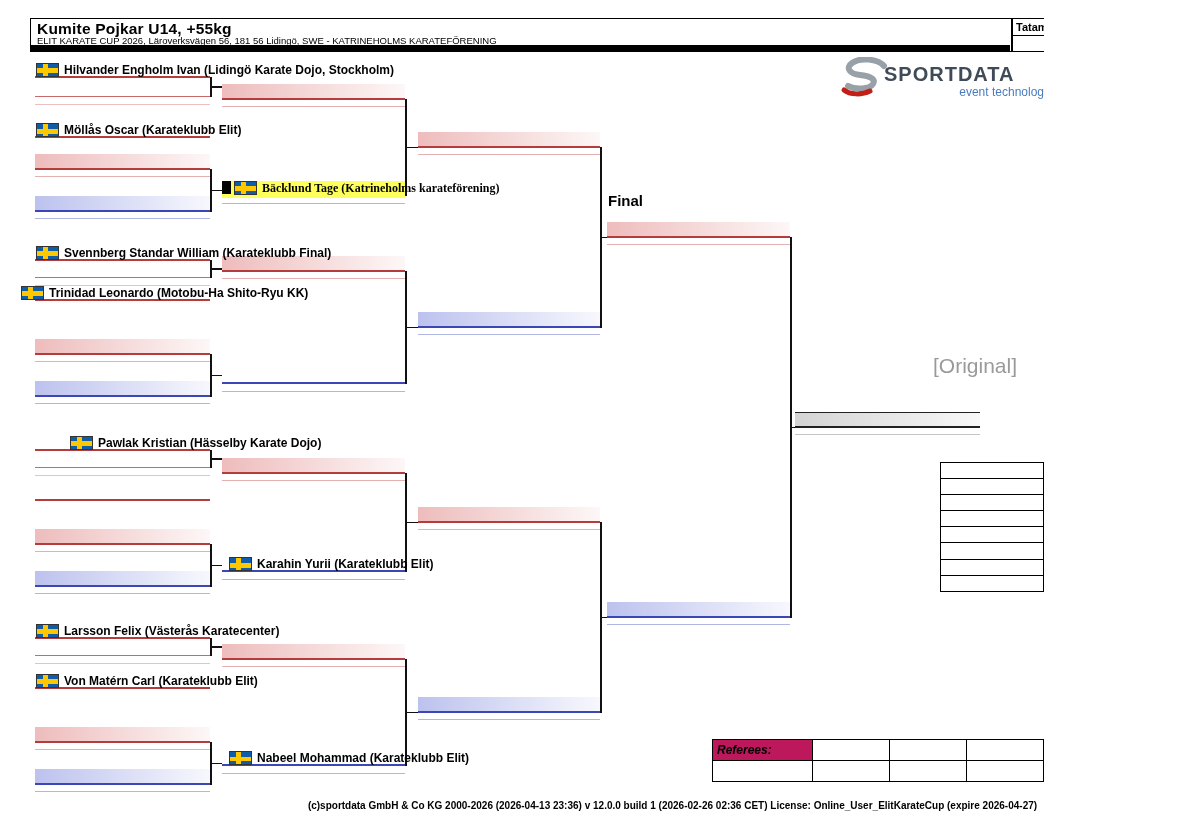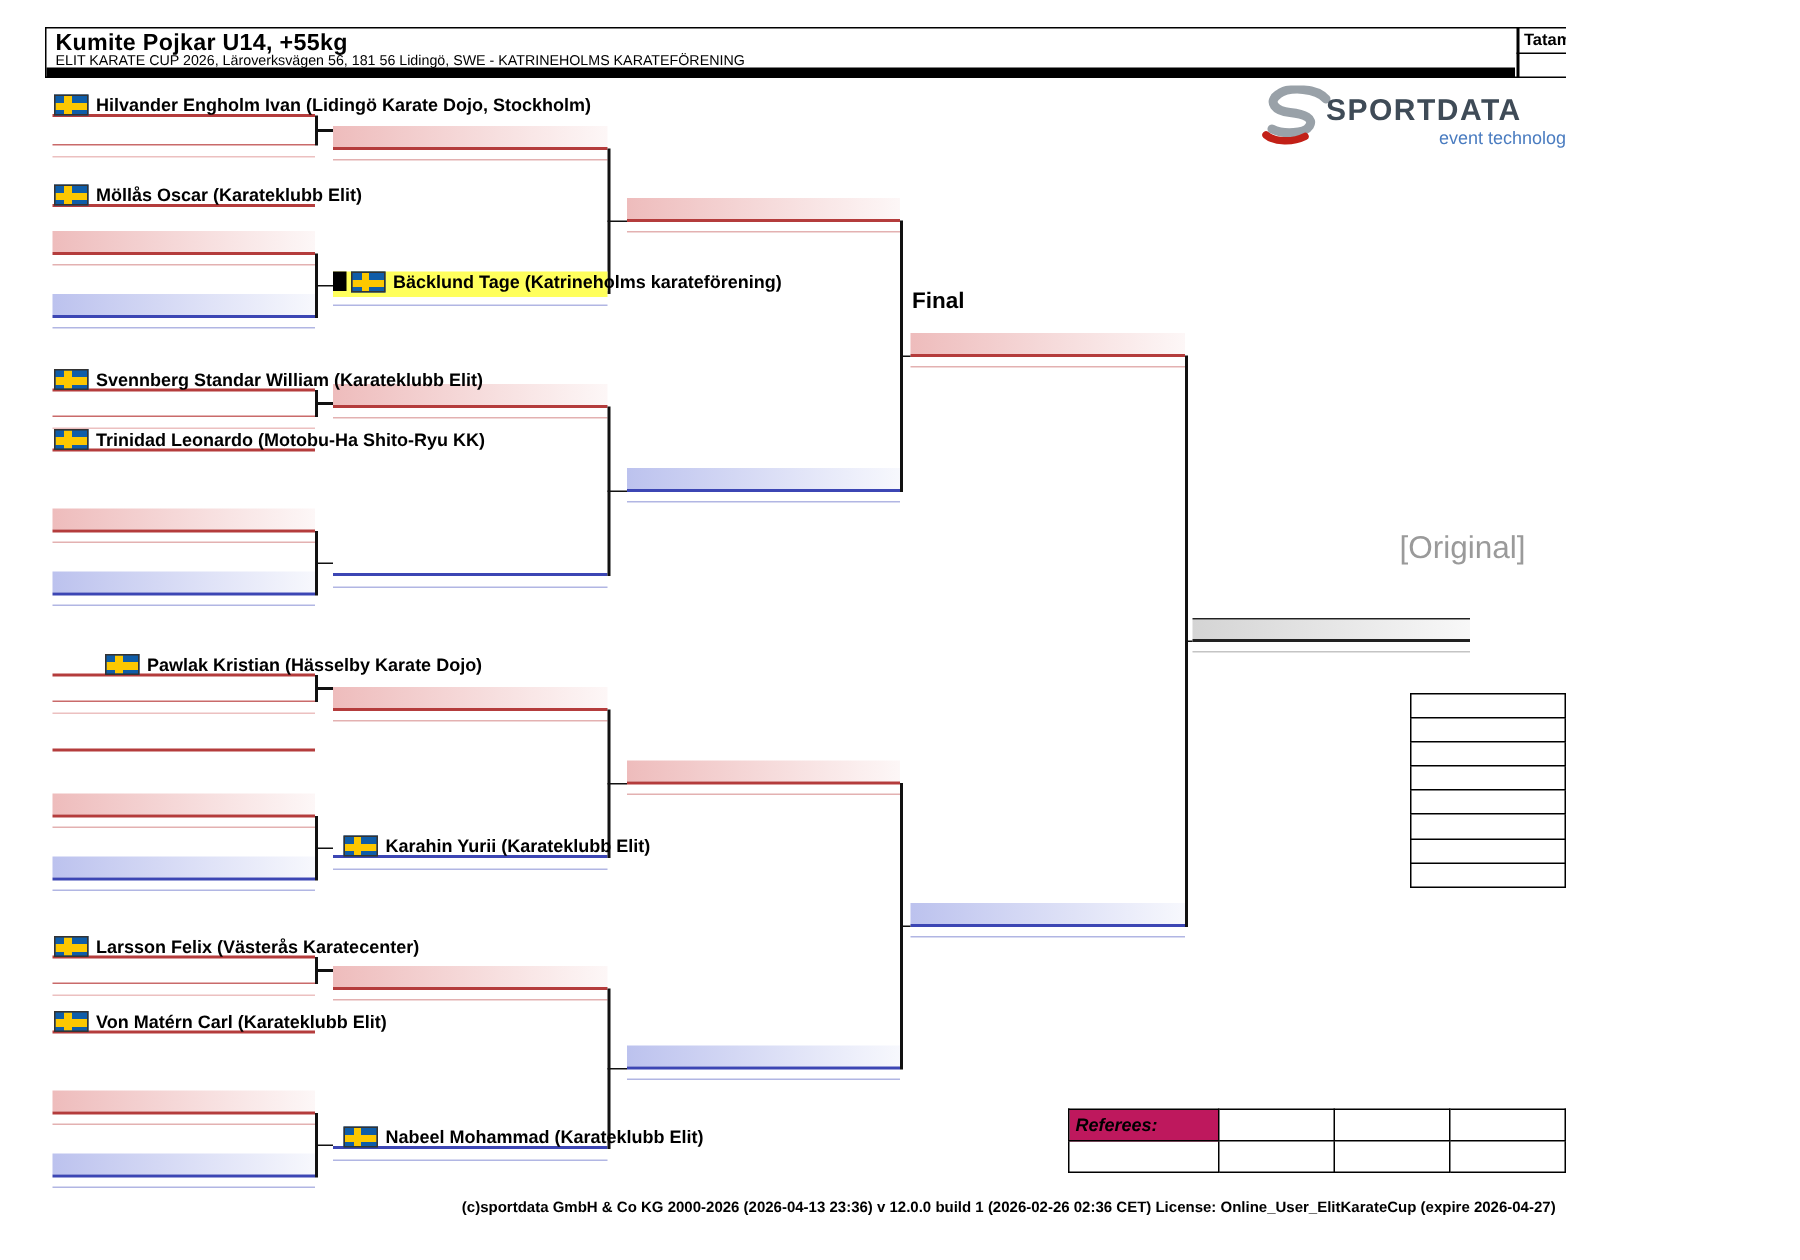--- a/index.html
+++ b/index.html
@@ -172,40 +172,40 @@
   <div class="name-row" style="left:36px;top:62px;">
     <span class="flag"></span>
     <span class="cname">Hilvander Engholm Ivan (Lidingö Karate Dojo, Stockholm)</span>
   </div>
   <div class="name-row" style="left:36px;top:122px;">
     <span class="flag"></span>
     <span class="cname">Möllås Oscar (Karateklubb Elit)</span>
   </div>
   <div class="name-row" style="left:36px;top:245px;">
     <span class="flag"></span>
-    <span class="cname">Svennberg Standar William (Karateklubb Elit)</span>
-  </div>
-  <div class="name-row" style="left:36px;top:285px;">
+    <span class="cname">Svennberg Standar William (Karateklubb Final)</span>
+  </div>
+  <div class="name-row" style="left:21px;top:285px;">
     <span class="flag"></span>
     <span class="cname">Trinidad Leonardo (Motobu-Ha Shito-Ryu KK)</span>
   </div>
   <div class="name-row" style="left:36px;top:435px;margin-left:34px;">
     <span class="flag"></span>
     <span class="cname">Pawlak Kristian (Hässelby Karate Dojo)</span>
   </div>
   <div class="name-row" style="left:36px;top:623px;">
     <span class="flag"></span>
     <span class="cname">Larsson Felix (Västerås Karatecenter)</span>
   </div>
   <div class="name-row" style="left:36px;top:673px;">
     <span class="flag"></span>
     <span class="cname">Von Matérn Carl (Karateklubb Elit)</span>
   </div>
 
-  <div class="name-row" style="left:222px;top:180px;">
+  <div class="name-row" style="left:222px;top:180px;font-family:Liberation Serif, serif;">
     <span class="blackbox"></span>
     <span class="flag"></span>
     <span class="cname">Bäcklund Tage (Katrineholms karateförening)</span>
   </div>
   <div class="name-row" style="left:229px;top:556px;">
     <span class="flag"></span>
     <span class="cname">Karahin Yurii (Karateklubb Elit)</span>
   </div>
   <div class="name-row" style="left:229px;top:750px;">
     <span class="flag"></span>

